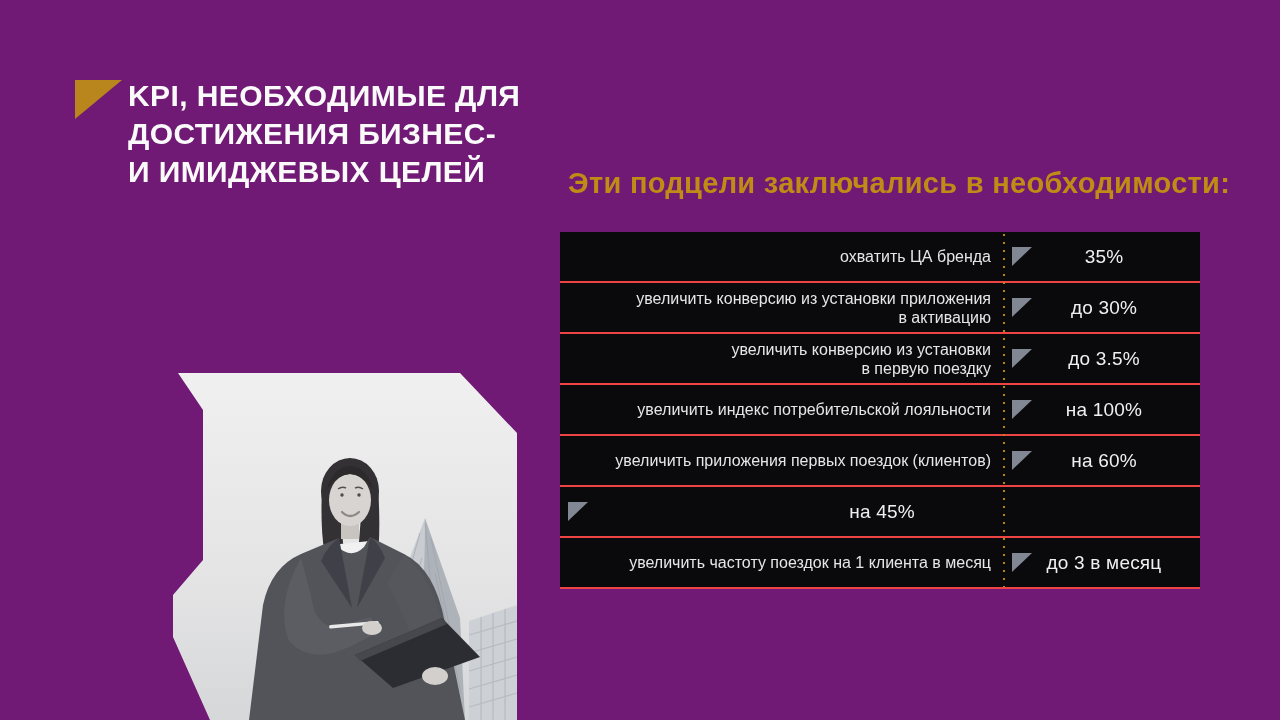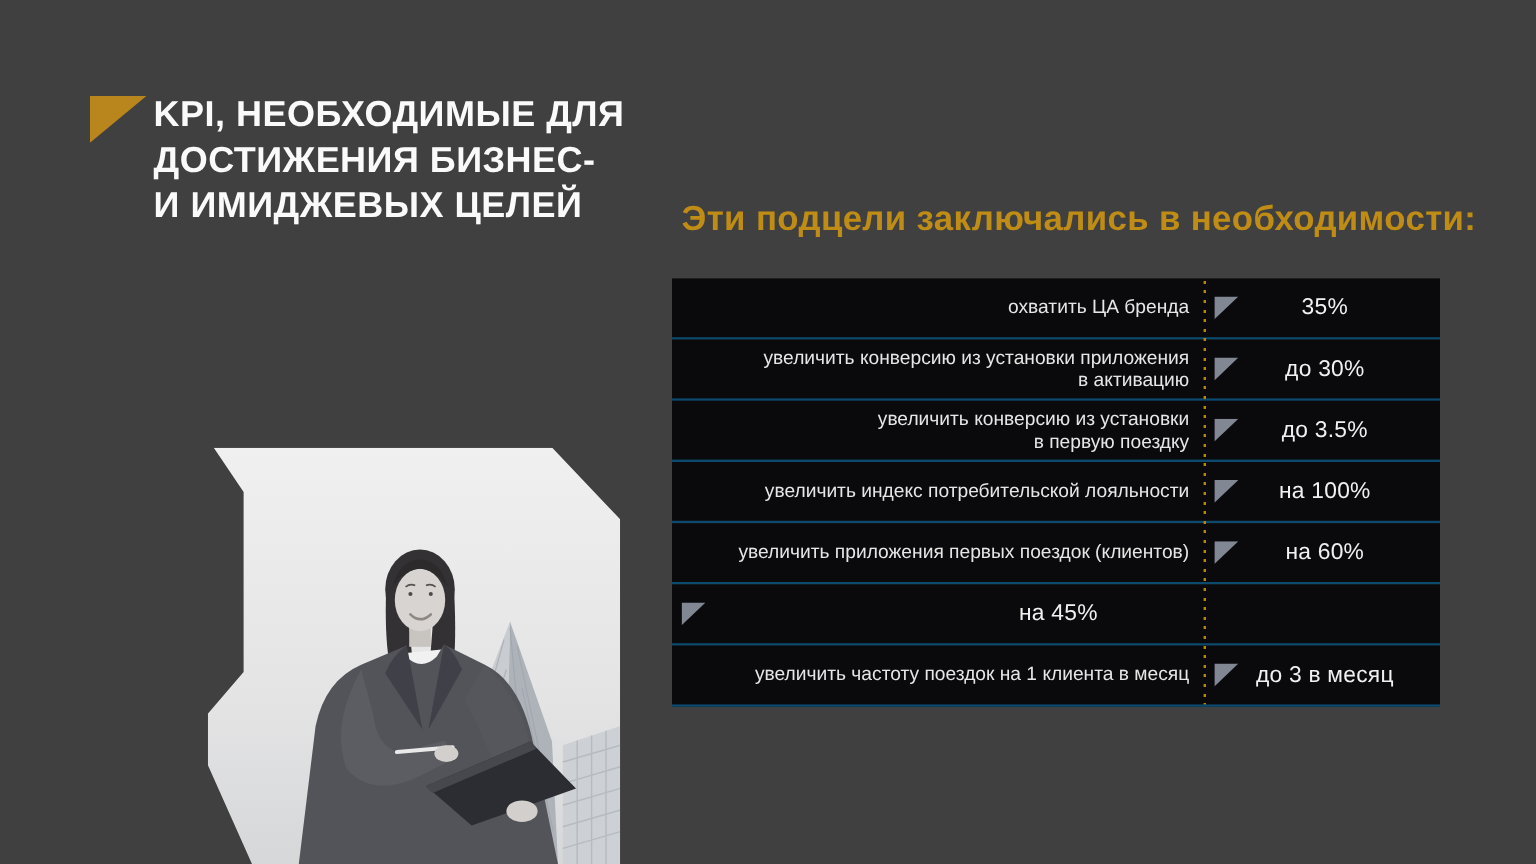--- a/index.html
+++ b/index.html
@@ -10,21 +10,21 @@
   body {
     width: 1280px;
     height: 720px;
     overflow: hidden;
     font-family: "Liberation Sans", sans-serif;
   }
   .slide {
     position: relative;
     width: 1280px;
     height: 720px;
-    background: #404040;
+    background: #701a75;
   }
 
   
   .title-marker {
     position: absolute;
     left: 75px;
     top: 80px;
     width: 47px;
     height: 39px;
   }
@@ -61,21 +61,21 @@
   }
   .kpi-row {
     position: relative;
     display: flex;
     align-items: center;
     height: 51px;
     box-sizing: border-box;
     background: #0a0a0c;
   }
   .kpi-row.bordered {
-    border-bottom: 2px solid #0c4a6e;
+    border-bottom: 2px solid #ef4444;
   }
   .kpi-label {
     width: 444px;
     box-sizing: border-box;
     padding-right: 13px;
     text-align: right;
     color: #e6e6e6;
     font-size: 16px;
     line-height: 19px;
     white-space: pre-line;

